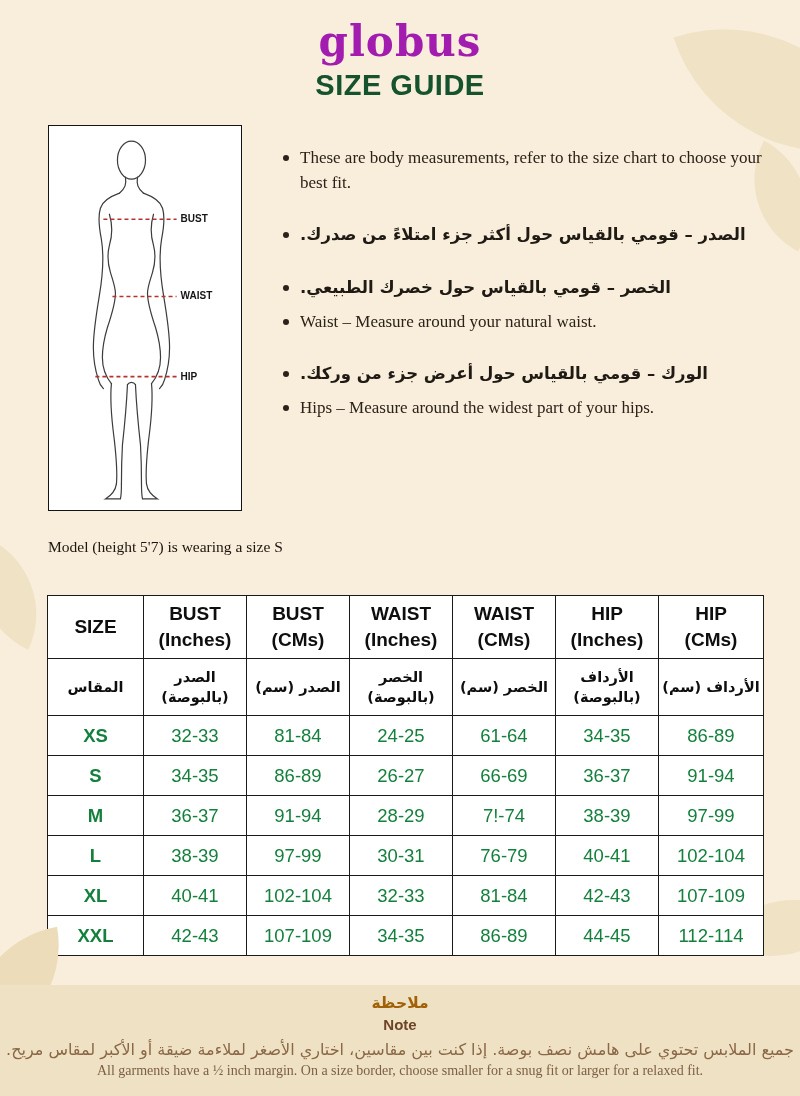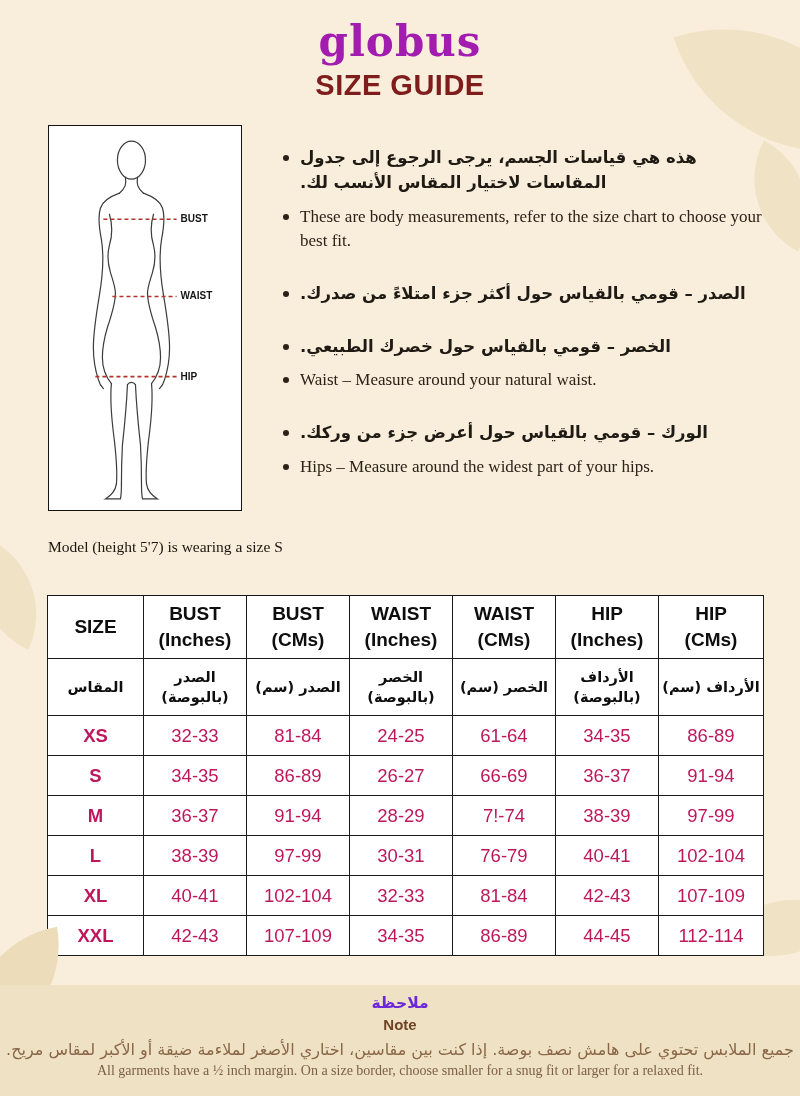--- a/index.html
+++ b/index.html
@@ -21,21 +21,21 @@
 
   .header { position:absolute; top:20px; left:0; width:800px; text-align:center; }
   .brand {
     font-family:"DejaVu Serif", serif;
     font-size:42px; font-weight:600; letter-spacing:1px;
     color:#a21caf; line-height:1.05;
   }
   .page-title {
     font-family:"Liberation Sans", sans-serif;
     font-size:29px; font-weight:bold; letter-spacing:.5px;
-    color:#7f1d1d; margin-top:5px;
+    color:#14532d; margin-top:5px;
   }
 
   .figure-box {
     position:absolute; left:48px; top:125px;
     width:194px; height:386px;
     background:#ffffff;
     border:1.5px solid #141414;
     box-sizing:border-box;
   }
   .figure-box svg { display:block; width:100%; height:100%; }
@@ -68,28 +68,28 @@
   .table-wrap { position:absolute; left:47px; top:595px; width:660px; }
   table.size-table {
     border-collapse:collapse; width:716px; table-layout:fixed;
     background:#ffffff; border:1.5px solid #1a1a1a;
   }
   .size-table th, .size-table td {
     border:1px solid #1a1a1a; text-align:center; vertical-align:middle; padding:0;
   }
   .th-en { height:62px; font-family:"Liberation Sans",sans-serif; font-size:19px; font-weight:bold; color:#0e0e0e; line-height:1.35; }
   .th-ar { height:56px; direction:rtl; font-family:"DejaVu Sans",sans-serif; font-size:14.5px; font-weight:bold; color:#0e0e0e; line-height:1.4; }
-  .size-table td { height:39px; font-family:"Liberation Sans",sans-serif; font-size:18.5px; color:#be185d; }
+  .size-table td { height:39px; font-family:"Liberation Sans",sans-serif; font-size:18.5px; color:#15803d; }
   .size-table td.size-col { font-weight:bold; }
 
   .note-band {
     position:absolute; left:0; top:985px; width:800px; height:111px;
     background:#efe1c3; text-align:center; box-sizing:border-box; padding-top:9px;
   }
-  .note-title-ar { font-family:"DejaVu Sans",sans-serif; font-size:15.5px; font-weight:bold; color:#6d28d9; }
+  .note-title-ar { font-family:"DejaVu Sans",sans-serif; font-size:15.5px; font-weight:bold; color:#a16207; }
   .note-title-en { font-family:"Liberation Sans",sans-serif; font-size:15px; font-weight:bold; color:#6d4426; margin-top:4px; }
   .note-body-ar { direction:rtl; font-family:"DejaVu Sans",sans-serif; font-size:16px; color:#8a6747; margin-top:7px; }
   .note-body-en { font-family:"Liberation Serif",serif; font-size:14px; color:#7d6045; margin-top:4px; }
 </style>
 </head>
 <body>
 
 <div class="leaf leaf-1"></div>
 <div class="leaf leaf-2"></div>
 <div class="leaf leaf-3"></div>
@@ -128,24 +128,20 @@
       <text x="131" y="173">WAIST</text>
       <text x="131" y="253">HIP</text>
     </g>
   </svg>
 </div>
 
 <div class="bullets">
   <div class="b-group">
     <div class="b-item">
       <span class="b-dot"></span>
-      <span class="b-txt-ar">هذه هي قياسات الجسم، يرجى الرجوع إلى جدول المقاسات لاختيار المقاس الأنسب لك.</span>
-    </div>
-    <div class="b-item">
-      <span class="b-dot"></span>
       <span class="b-txt-en">These are body measurements, refer to the size chart to choose your best fit.</span>
     </div>
   </div>
   <div class="b-group">
     <div class="b-item">
       <span class="b-dot"></span>
       <span class="b-txt-ar">الصدر – قومي بالقياس حول أكثر جزء امتلاءً من صدرك.</span>
     </div>
   </div>
   <div class="b-group">

